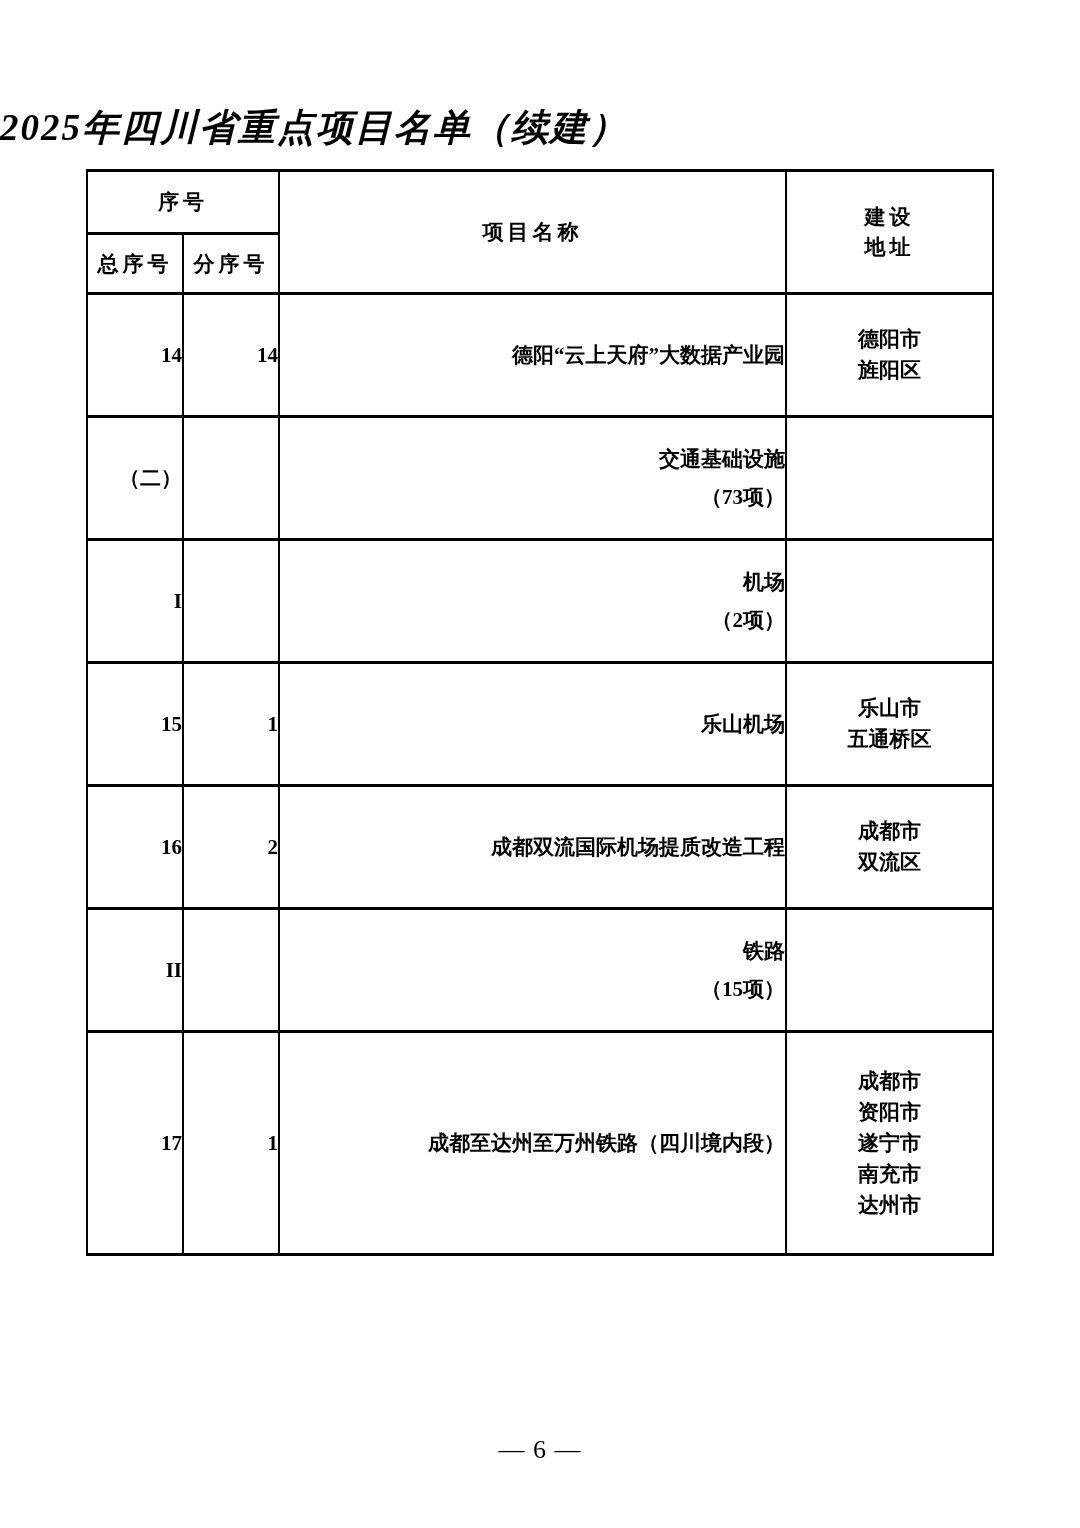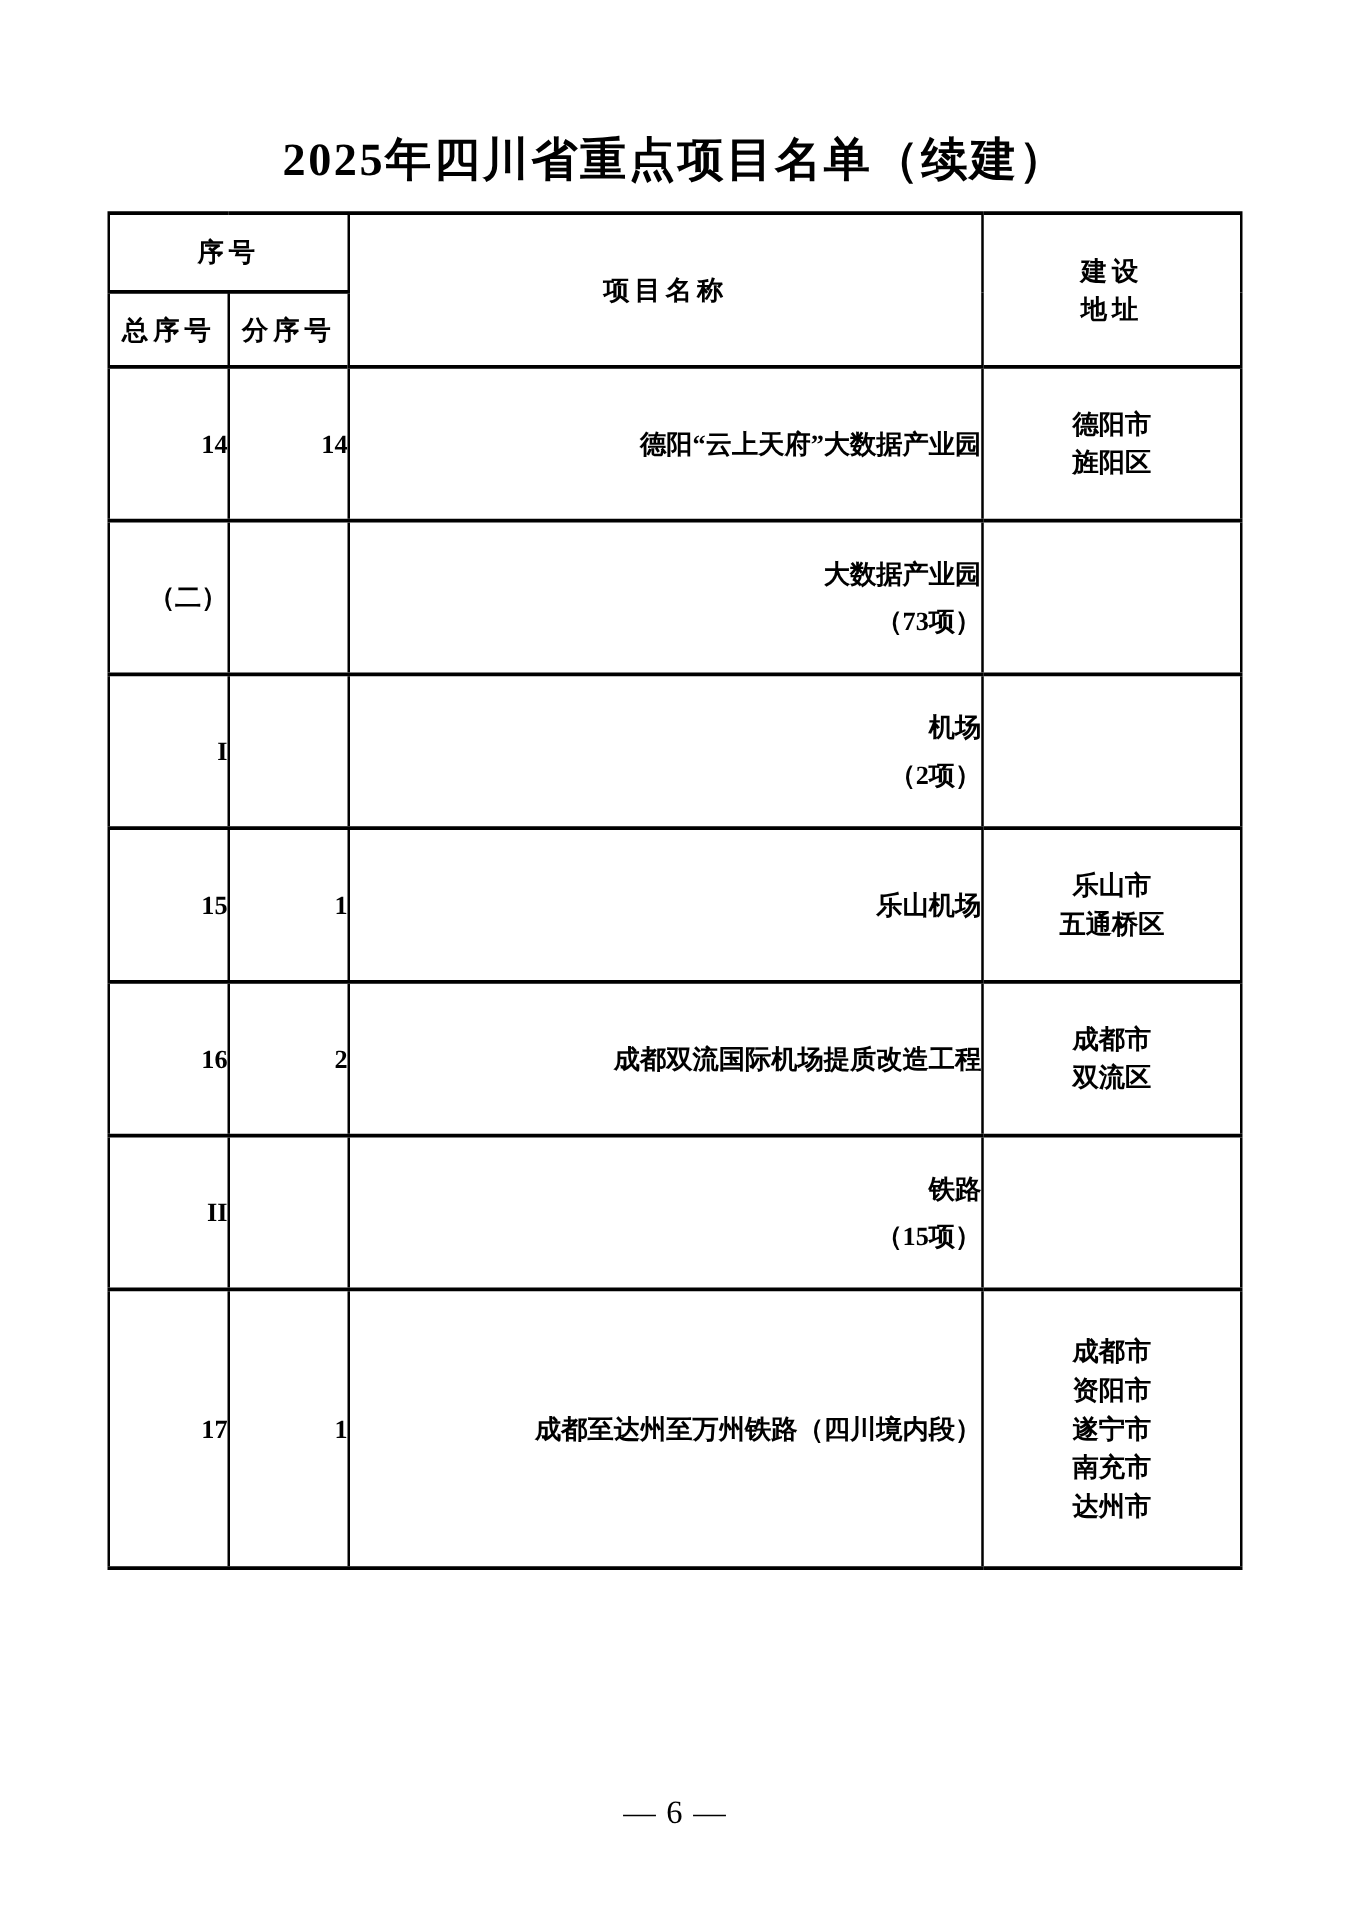--- a/index.html
+++ b/index.html
@@ -14,25 +14,26 @@
     background: #ffffff;
     color: #000000;
     font-family: "Liberation Serif", "DejaVu Serif", serif;
     overflow: hidden;
   }
   .doc-title {
     position: absolute;
     top: 103px;
     left: 0;
     width: 100%;
-    text-align: center;
+    text-align: left;
     font-size: 37px;
     font-weight: bold;
     letter-spacing: 2px;
     white-space: nowrap;
+    font-style: italic;
   }
   table.projects {
     position: absolute;
     top: 169px;
     left: 86px;
     width: 906px;
     border-collapse: collapse;
     table-layout: fixed;
     font-weight: bold;
   }
@@ -107,21 +108,21 @@
         <td class="center">14</td>
         <td class="center">14</td>
         <td class="cell-name">德阳“云上天府”大数据产业园</td>
         <td class="cell-loc">德阳市
 旌阳区</td>
       </tr>
 
       <tr class="brow">
         <td class="center">（二）</td>
         <td class="center"></td>
-        <td class="cell-name">大数据产业园
+        <td class="cell-name">交通基础设施
 （73项）</td>
         <td class="cell-loc"></td>
       </tr>
 
       <tr class="brow">
         <td class="center">I</td>
         <td class="center"></td>
         <td class="cell-name">机场
 （2项）</td>
         <td class="cell-loc"></td>

